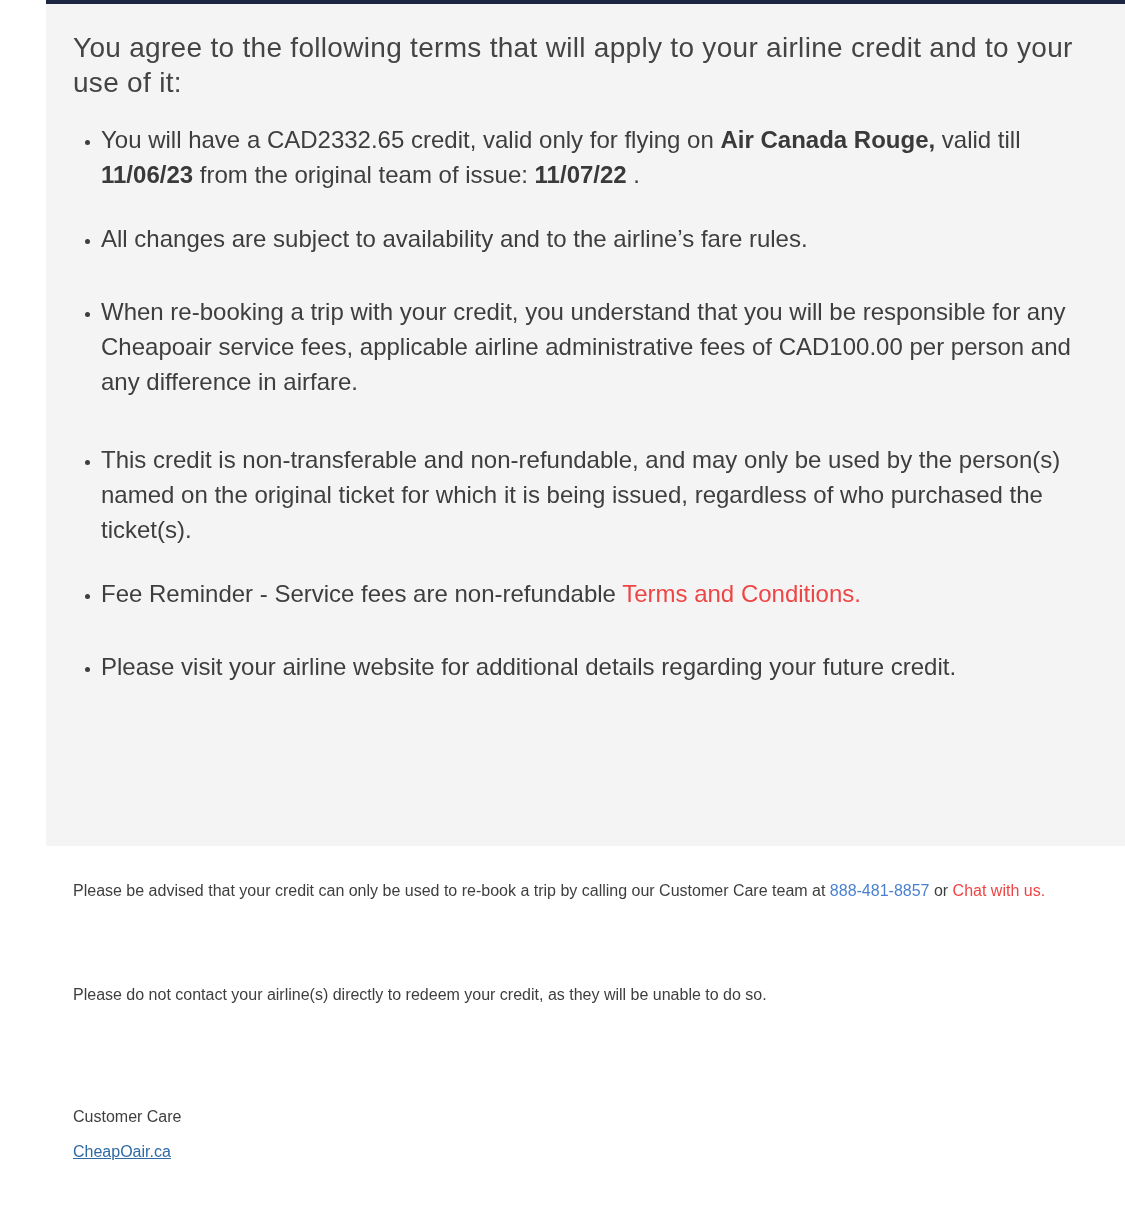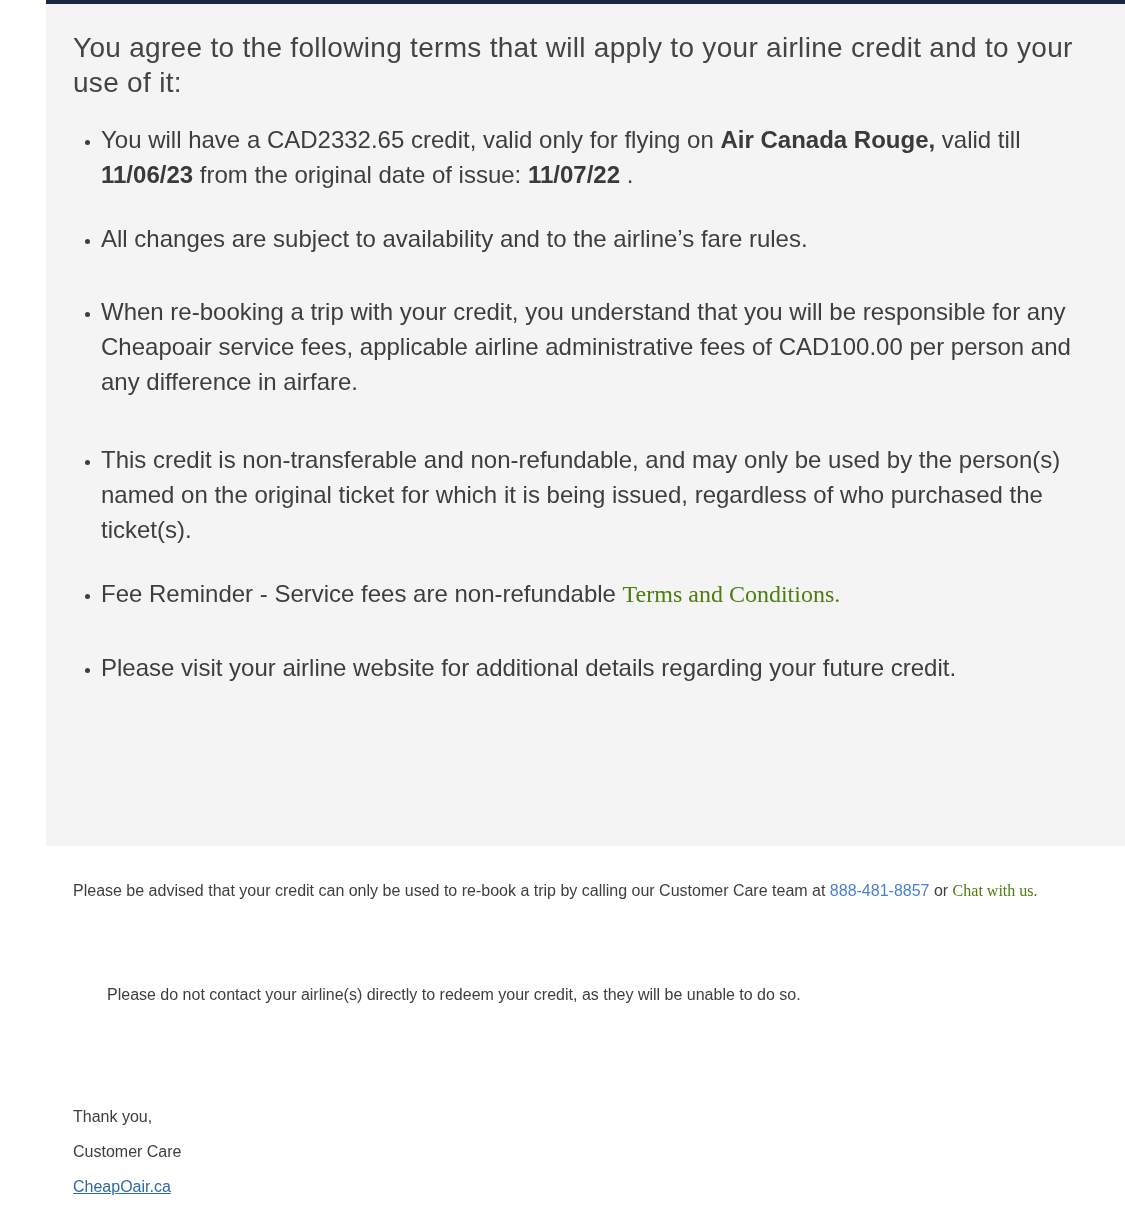--- a/index.html
+++ b/index.html
@@ -6,50 +6,49 @@
   body { width:1125px; height:1225px; overflow:hidden; position:relative;
          font-family:"Liberation Sans", sans-serif; color:#3e3e3e; }
   .topbar { position:absolute; left:46px; top:0; width:1079px; height:4px; background:#1c2541; }
   .panel { position:absolute; left:46px; top:4px; width:1079px; height:842px; background:#f4f4f4; }
   .heading { position:absolute; left:73px; top:30px; width:1000px; font-size:28px; font-weight:normal;
              line-height:35px; color:#444; letter-spacing:0.3px; }
   ul.terms { position:absolute; left:73px; top:122px; margin:0; padding:0; list-style:none; width:1040px; }
   ul.terms li { position:relative; padding-left:28px; font-size:24px; line-height:35px; color:#3e3e3e; }
   ul.terms li::before { content:""; position:absolute; left:12px; top:18px; width:5px; height:5px;
                         border-radius:50%; background:#3e3e3e; }
-  .link { color:#4d7c0f; text-decoration:none;font-family:Liberation Serif, serif; }
+  .link { color:#ef4444; text-decoration:none; }
   .link-light { color:#4a80d0; text-decoration:none; }
   .para { position:absolute; left:73px; width:1010px; font-size:16px; line-height:35px; color:#3e3e3e; }
   .sig a { color:#2e6aa3; text-decoration:underline;text-align:right; }
   b { color:#3a3a3a; }
 </style>
 </head>
 <body>
 
 <div class="topbar"></div>
 <div class="panel"></div>
 
 <div class="heading">You agree to the following terms that will apply to your airline credit and to your use of it:</div>
 
 <ul class="terms">
   <li style="margin-bottom:29px;">
-    <span>You will have a CAD2332.65 credit, valid only for flying on </span><b>Air Canada Rouge,</b><span> valid till </span><b>11/06/23</b><span> from the original date of issue: </span><b>11/07/22</b><span> .</span>
+    <span>You will have a CAD2332.65 credit, valid only for flying on </span><b>Air Canada Rouge,</b><span> valid till </span><b>11/06/23</b><span> from the original team of issue: </span><b>11/07/22</b><span> .</span>
   </li>
   <li style="margin-bottom:38px;">All changes are subject to availability and to the airline’s fare rules.</li>
   <li style="margin-bottom:43px;">When re-booking a trip with your credit, you understand that you will be responsible for any Cheapoair service fees, applicable airline administrative fees of CAD100.00 per person and any difference in airfare.</li>
   <li style="margin-bottom:29px;">This credit is non-transferable and non-refundable, and may only be used by the person(s) named on the original ticket for which it is being issued, regardless of who purchased the ticket(s).</li>
   <li style="margin-bottom:38px;">
     <span>Fee Reminder - Service fees are non-refundable </span><a class="link" href="#">Terms and Conditions.</a>
   </li>
   <li>Please visit your airline website for additional details regarding your future credit.</li>
 </ul>
 
 <div class="para" style="top:873px;">
   <span>Please be advised that your credit can only be used to re-book a trip by calling our Customer Care team at </span><a class="link-light" href="#">888-481-8857</a><span> or </span><a class="link" href="#">Chat with us.</a>
 </div>
 
-<div class="para" style="top:977px;margin-left:34px;">Please do not contact your airline(s) directly to redeem your credit, as they will be unable to do so.</div>
+<div class="para" style="top:977px;">Please do not contact your airline(s) directly to redeem your credit, as they will be unable to do so.</div>
 
 <div class="para sig" style="top:1099px;">
-  <div>Thank you,</div>
   <div>Customer Care</div>
   <a href="#">CheapOair.ca</a>
 </div>
 
 </body></html>

